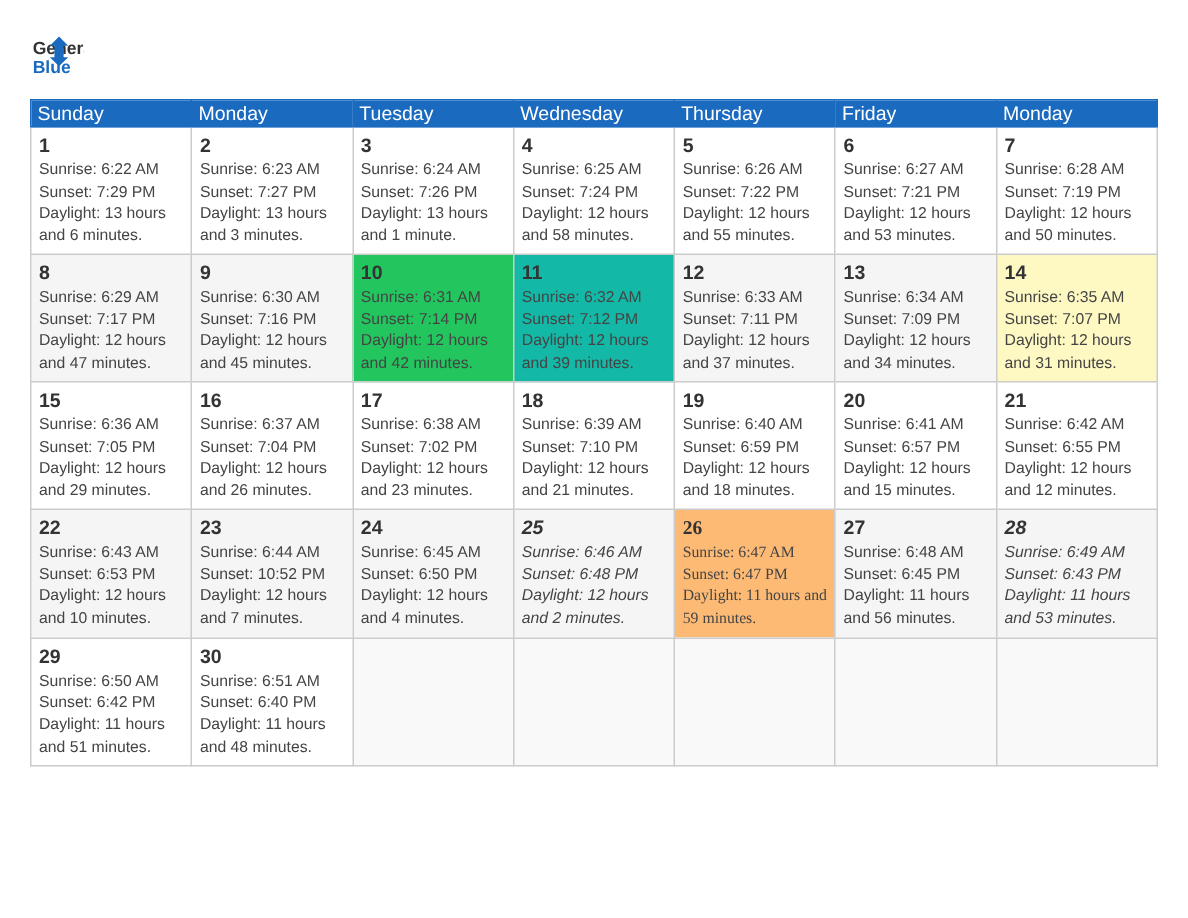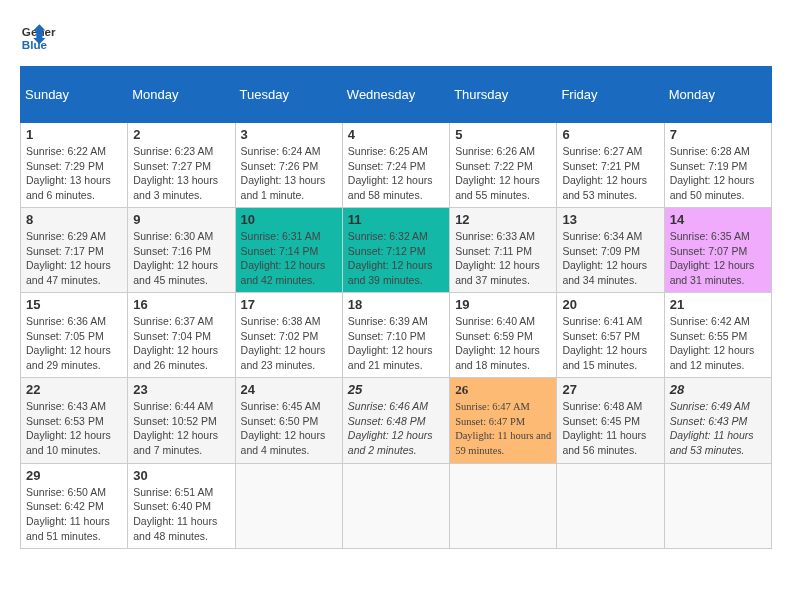--- a/index.html
+++ b/index.html
@@ -38,21 +38,21 @@
       color: #555;
     }
     .calendar {
       width: 100%;
       border-collapse: collapse;
       font-size: 11px;
     }
     .calendar th {
       background: #1a6abf;
       color: #fff;
-      padding: 20px 4px;
+      padding: 1px 4px;
       text-align: left;
       font-size: 13px;
       font-weight: normal;
       border: 1px solid #1a6abf;
     }
     .calendar td {
       border: 1px solid #ccc;
       padding: 4px 5px;
       vertical-align: top;
       width: 107px;
@@ -177,21 +177,21 @@
           </div>
         </td>
         <td style="background: rgb(245, 245, 245);">
           <span class="day-number">9</span>
           <div class="day-info">
             <div>Sunrise: 6:30 AM</div>
             <div>Sunset: 7:16 PM</div>
             <div>Daylight: 12 hours and 45 minutes.</div>
           </div>
         </td>
-        <td style="background: #14b8a6;">
+        <td style="background: #22c55e;">
           <span class="day-number">10</span>
           <div class="day-info">
             <div>Sunrise: 6:31 AM</div>
             <div>Sunset: 7:14 PM</div>
             <div>Daylight: 12 hours and 42 minutes.</div>
           </div>
         </td>
         <td style="background: #14b8a6; margin-top: 36px;">
           <span class="day-number">11</span>
           <div class="day-info">
@@ -209,21 +209,21 @@
           </div>
         </td>
         <td style="background: rgb(245, 245, 245);">
           <span class="day-number">13</span>
           <div class="day-info">
             <div>Sunrise: 6:34 AM</div>
             <div>Sunset: 7:09 PM</div>
             <div>Daylight: 12 hours and 34 minutes.</div>
           </div>
         </td>
-        <td style="background: #f0abfc; margin-left: 14px;">
+        <td style="background: #fef9c3; margin-left: 14px;">
           <span class="day-number">14</span>
           <div class="day-info">
             <div>Sunrise: 6:35 AM</div>
             <div>Sunset: 7:07 PM</div>
             <div>Daylight: 12 hours and 31 minutes.</div>
           </div>
         </td>
       </tr>
       <tr class="week-row">
         <td>

